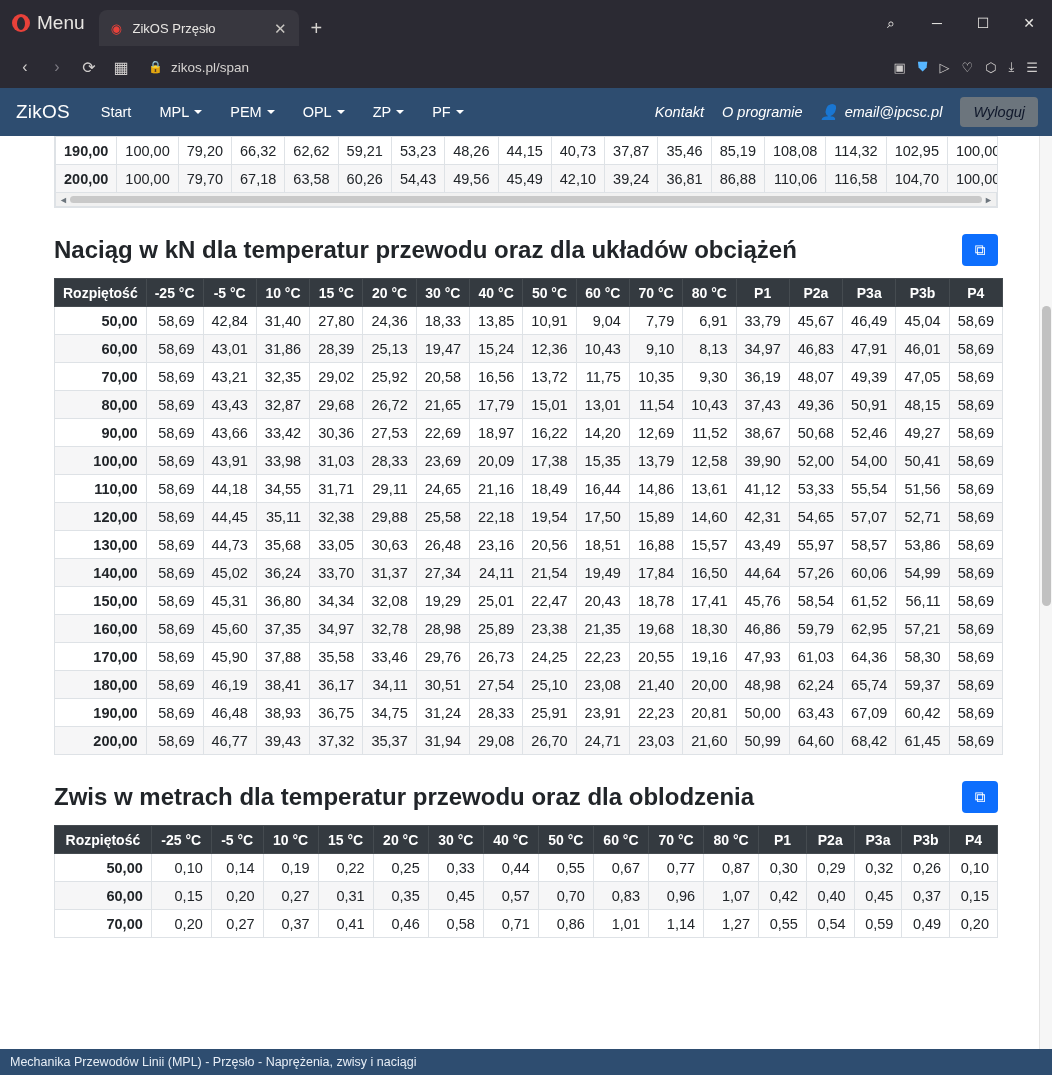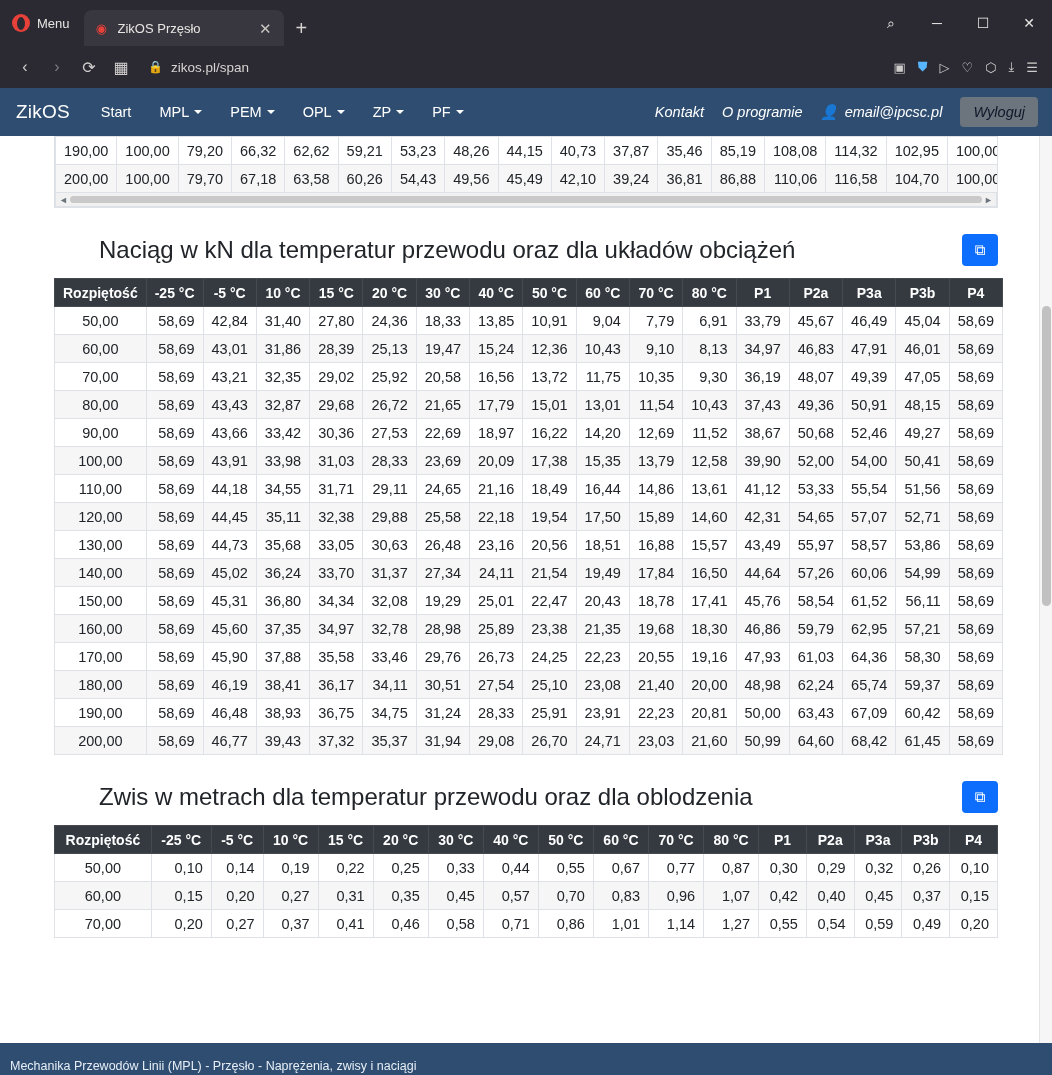--- a/index.html
+++ b/index.html
@@ -20,21 +20,21 @@
   .titlebar {
     height: 46px;
     background: #2b2a33;
     display: flex; align-items: flex-end;
     position: relative;
     flex: 0 0 46px;
   }
   .menu-btn {
     display: flex; align-items: center; gap: 7px;
     height: 46px; padding: 0 14px 0 12px;
-    color: #e8e6e3; font-size: 13px;
+    color: #e8e6e3; font-size: 19px;
   }
   .opera-logo {
     width: 18px; height: 18px; border-radius: 50%;
     background: #e8413a;
     display: inline-block; position: relative;
   }
   .opera-logo::after {
     content: ""; position: absolute; left: 5px; top: 2.5px;
     width: 8px; height: 13px; border-radius: 50%;
     background: #2b2a33;
@@ -160,21 +160,21 @@
     white-space: nowrap;
   }
   table.grid thead th {
     background: #343a40; color: #ffffff;
     font-weight: bold; text-align: center;
     border-color: #454b50;
     font-size: 14px;
   }
   table.grid thead th.first { text-align: center; }
   table.grid td.rowhdr, table.grid th.rowhdr {
-    font-weight: normal; text-align: center; background: #ffffff;
+    font-weight: bold; text-align: right; background: #ffffff;
   }
   table.grid tbody tr:nth-child(even) td { background: #f6f6f7; }
   table.grid tbody tr:nth-child(even) td.rowhdr { background: #f6f6f7; }
 
   .hscroll {
     height: 14px; background: #f1f1f1;
     border: 1px solid #dee2e6; border-top: none;
     display: flex; align-items: center; justify-content: space-between;
     color: #6c757d; font-size: 9px; padding: 0 3px;
     position: relative;
@@ -182,33 +182,33 @@
   .hscroll .thumb {
     position: absolute; left: 14px; right: 14px; top: 3px; height: 7px;
     background: #c9c9c9; border-radius: 4px;
   }
 
   .section-head {
     display: flex; align-items: center; justify-content: space-between;
     margin: 26px 0 12px 0;
   }
   .section-title {
-    font-size: 24px; color: #212529; font-weight: normal; margin-left: 45px;
+    font-size: 24px; color: #212529; font-weight: bold;
   }
   .copy-btn {
     width: 36px; height: 32px; border-radius: 4px;
     background: #0d6efd; color: #fff;
     display: flex; align-items: center; justify-content: center;
     font-size: 15px;
   }
 
   .statusbar {
     height: 26px; background: #2e4d70; color: #e7eef6;
-    font-size: 12.5px; display: flex; align-items: flex-start;
-    padding: 16px 10px;
+    font-size: 12.5px; display: flex; align-items: flex-end;
+    padding: 6px 10px;
     flex: 0 0 26px;
   }
 
   .vscroll {
     position: absolute; right: 0; top: 0; bottom: 0; width: 13px;
     background: #f6f6f6; border-left: 1px solid #e4e4e4;
   }
   .vscroll .thumb {
     position: absolute; left: 2px; width: 9px; border-radius: 5px;
     background: #c1c1c1; top: 170px; height: 300px;

